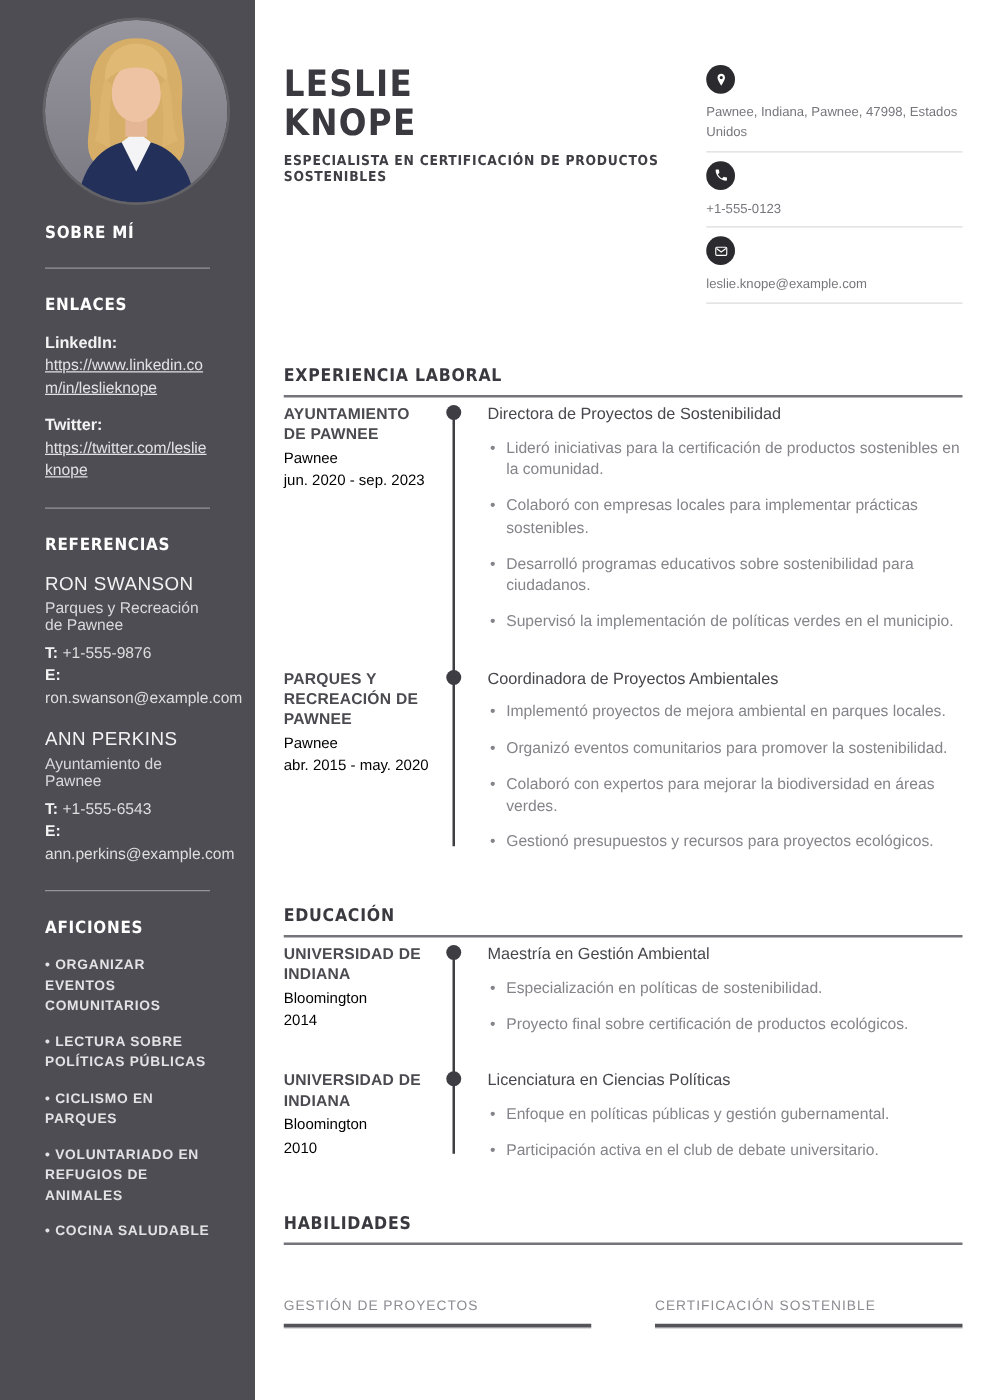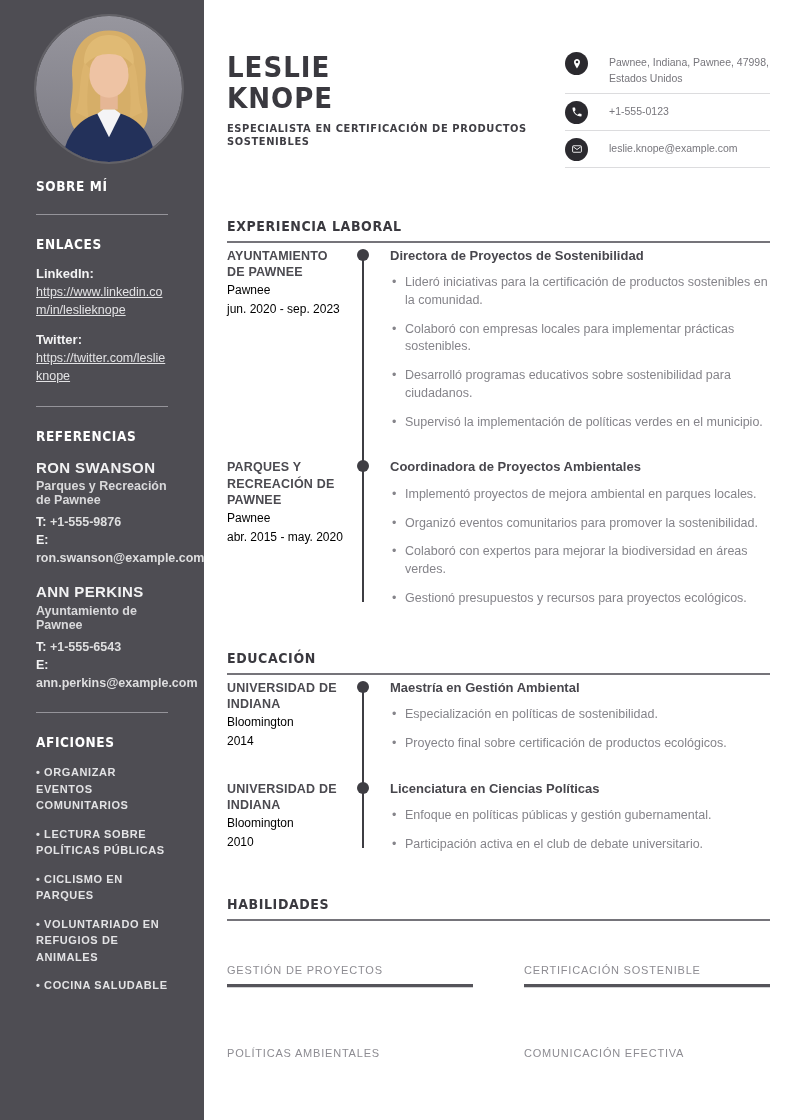--- a/index.html
+++ b/index.html
@@ -38,21 +38,21 @@
   .side-divider { border:none; border-top:1px solid #95949a; margin:20px 0 21px 0; }
   .about-text { font-size:12.5px; line-height:1.6; color:#dededf; }
 
   .link-item { margin-bottom:13px; }
   .link-label { font-weight:bold; font-size:13px; color:#f3f3f4; margin-bottom:2px; }
   .link-url {
     font-size:12.5px; color:#e2e2e4; text-decoration:underline;
     word-break:break-all; line-height:1.45; display:block;
   }
 
-  .ref-item { margin-bottom:15px;font-weight:bold; }
+  .ref-item { margin-bottom:15px; }
   .ref-name { font-size:15px; letter-spacing:0.4px; color:#f2f2f3; line-height:1.3; }
   .ref-org { font-size:12.5px; color:#d9d9db; margin-top:2px; margin-bottom:6px; }
   .ref-line { font-size:12.5px; color:#dededf; line-height:1.45; }
   .ref-line b { color:#f3f3f4; }
 
   .hobby-item {
     font-size:11px; letter-spacing:0.6px; color:#e3e3e5;
     line-height:1.5; margin-bottom:12px; font-weight:bold;
   }
   .hobby-item::before { content:"• "; }
@@ -60,23 +60,24 @@
   
   .main { flex:1; padding:0 24px 0 23px; }
 
   .header { display:flex; justify-content:space-between; margin-top:50px; }
   .name-block { padding-top:2px; }
   .name { font-size:29px; line-height:1.06; letter-spacing:1px; color:#3a393f; }
   .subtitle { margin-top:9px; font-size:11px; letter-spacing:0.6px; color:#3f3e44; }
 
   .contacts { width:205px; flex-shrink:0; }
   .contact-row {
-    display:flex; align-items:flex-start; gap:21px;
+    display:flex; align-items:flex-start; gap:5px;
     padding:2px 0 6px 0; border-bottom:1px solid #dcdcde;
     margin-bottom:5px;
+    flex-direction:column;
   }
   .cicon {
     width:23px; height:23px; border-radius:50%; background:#2b2a2f;
     display:flex; align-items:center; justify-content:center; flex-shrink:0;
   }
   .cicon svg { width:12px; height:12px; }
   .contact-text { font-size:10.5px; color:#77767c; line-height:1.5; padding-top:3px; }
 
   .main-section { margin-top:42px; }
   .main-section.first { margin-top:45px; }
@@ -94,21 +95,21 @@
   .entry { display:flex; position:relative; margin-bottom:28px; }
   .entry:last-child { margin-bottom:0; }
   .entry-dot {
     position:absolute; left:130px; top:1px;
     width:12px; height:12px; border-radius:50%; background:#3e3d43;
   }
   .entry-left { width:135px; flex-shrink:0; padding-right:14px; }
   .company { font-size:12.5px; font-weight:bold; color:#4b4a50; line-height:1.3; letter-spacing:0.2px; }
   .entry-meta { font-size:12px; color:#000000; line-height:1.4; margin-top:2px; }
   .entry-right { flex:1; padding-left:28px; }
-  .role { font-size:13px; font-weight:bold; color:#48474d; line-height:1.2; }
+  .role { font-size:13px; font-weight:normal; color:#48474d; line-height:1.2; }
   .ebullets { list-style:none; margin-top:2px; }
   .ebullets li {
     font-size:12.5px; color:#85848a; line-height:1.42;
     margin-top:11px; padding-left:15px; position:relative;
   }
   .ebullets li::before { content:"•"; position:absolute; left:2px; }
 
   .bar-grid {
     display:grid; grid-template-columns:1fr 1fr;
     column-gap:51px; row-gap:21px;

